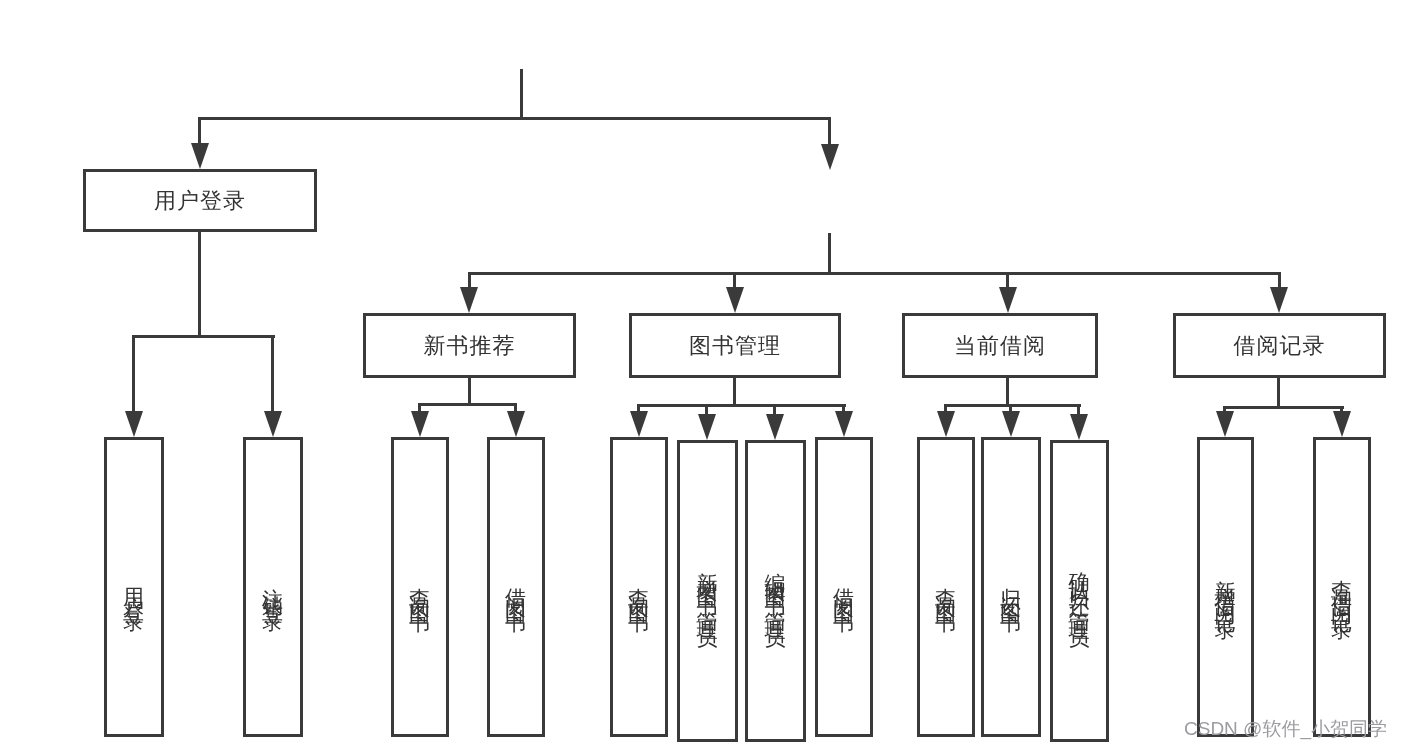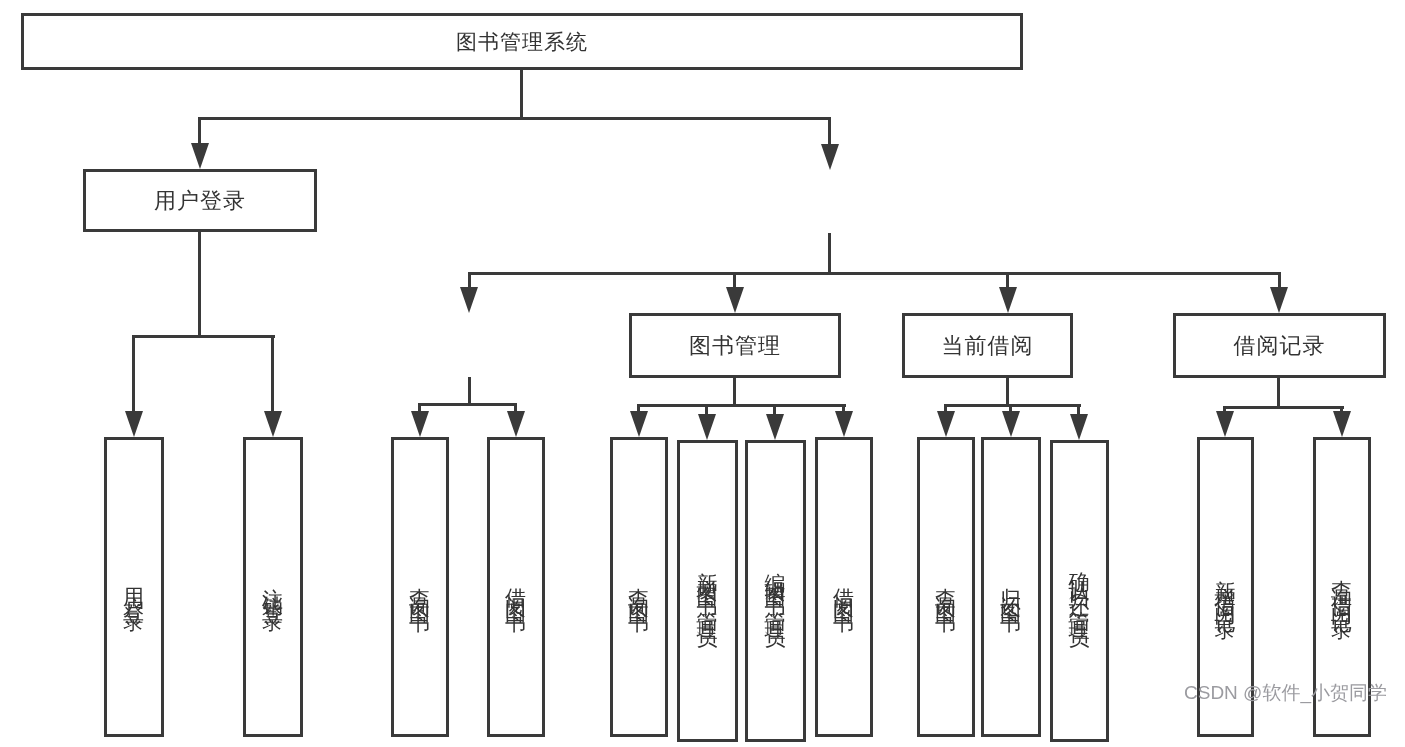--- a/index.html
+++ b/index.html
@@ -35,38 +35,38 @@
   }
   .l{position:absolute;background:var(--line);}
   .arr{
     position:absolute;width:0;height:0;
     border-left:9px solid transparent;
     border-right:9px solid transparent;
     border-top:26px solid var(--line);
   }
   .wm{
     position:absolute;
-    left:1184px;top:680px;
+    left:1184px;top:716px;
     font-size:19px;
     color:var(--wm);
     white-space:nowrap;
     z-index:5;
   }
 </style>
 </head>
 <body>
 
 <div class="canvas">
 
-  <div class="node h-node root-node" style="left:21px;top:13px;width:1002px;height:57px">图书管理系统</div>
 
   <div class="node h-node" style="left:83px;top:169px;width:234px;height:63px">用户登录</div>
 
+  <div class="node h-node" style="left:363px;top:313px;width:213px;height:65px">新书推荐</div>
   <div class="node h-node" style="left:629px;top:313px;width:212px;height:65px">图书管理</div>
-  <div class="node h-node" style="left:902px;top:313px;width:171px;height:65px">当前借阅</div>
+  <div class="node h-node" style="left:902px;top:313px;width:196px;height:65px">当前借阅</div>
   <div class="node h-node" style="left:1173px;top:313px;width:213px;height:65px">借阅记录</div>
 
   <div class="node v-node" style="left:104px;top:437px;width:60px;height:300px">
     <span class="vt">用户登录</span>
   </div>
   <div class="node v-node" style="left:243px;top:437px;width:60px;height:300px">
     <span class="vt">注销登录</span>
   </div>
 
   <div class="node v-node" style="left:391px;top:437px;width:58px;height:300px">

